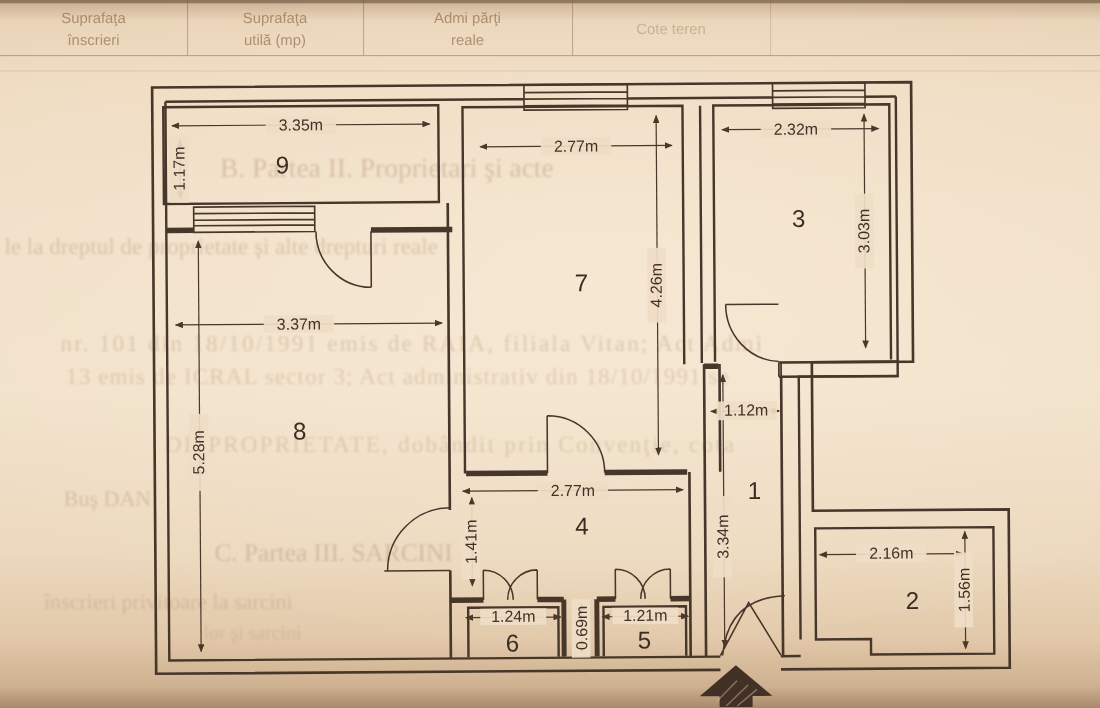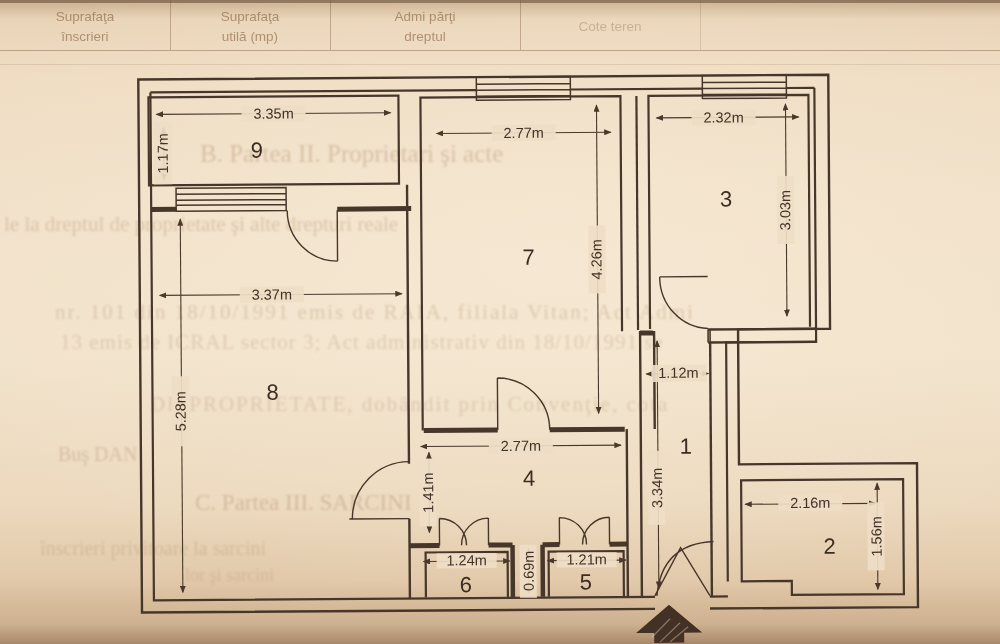--- a/index.html
+++ b/index.html
@@ -40,21 +40,21 @@
     <div class="cell" style="left:10px;width:150px">
       <span>Suprafaţa</span>
       <span>înscrieri</span>
     </div>
     <div class="cell" style="left:180px;width:140px">
       <span>Suprafaţa</span>
       <span>utilă (mp)</span>
     </div>
     <div class="cell" style="left:340px;width:170px">
       <span>Admi părţi</span>
-      <span>dreptul</span>
+      <span>reale</span>
     </div>
     <div class="cell" style="left:525px;width:170px;opacity:.55">
       <span>Cote teren</span>
     </div>
   </div>
 
   <div class="bleed" style="left:200px;top:140px;font-size:25px;opacity:.26">B. Partea II. Proprietari şi acte</div>
   <div class="bleed" style="left:4px;top:212px;font-size:21px;opacity:.24">le la dreptul de proprietate şi alte drepturi reale</div>
   <div class="bleed" style="left:55px;top:300px;font-size:21px;opacity:.22;letter-spacing:2px">nr. 101 din 18/10/1991 emis de RAIA, filiala Vitan; Act Admi</div>
   <div class="bleed" style="left:60px;top:330px;font-size:21px;opacity:.20;letter-spacing:1px">13 emis de ICRAL sector 3; Act administrativ din 18/10/1991 se</div>

